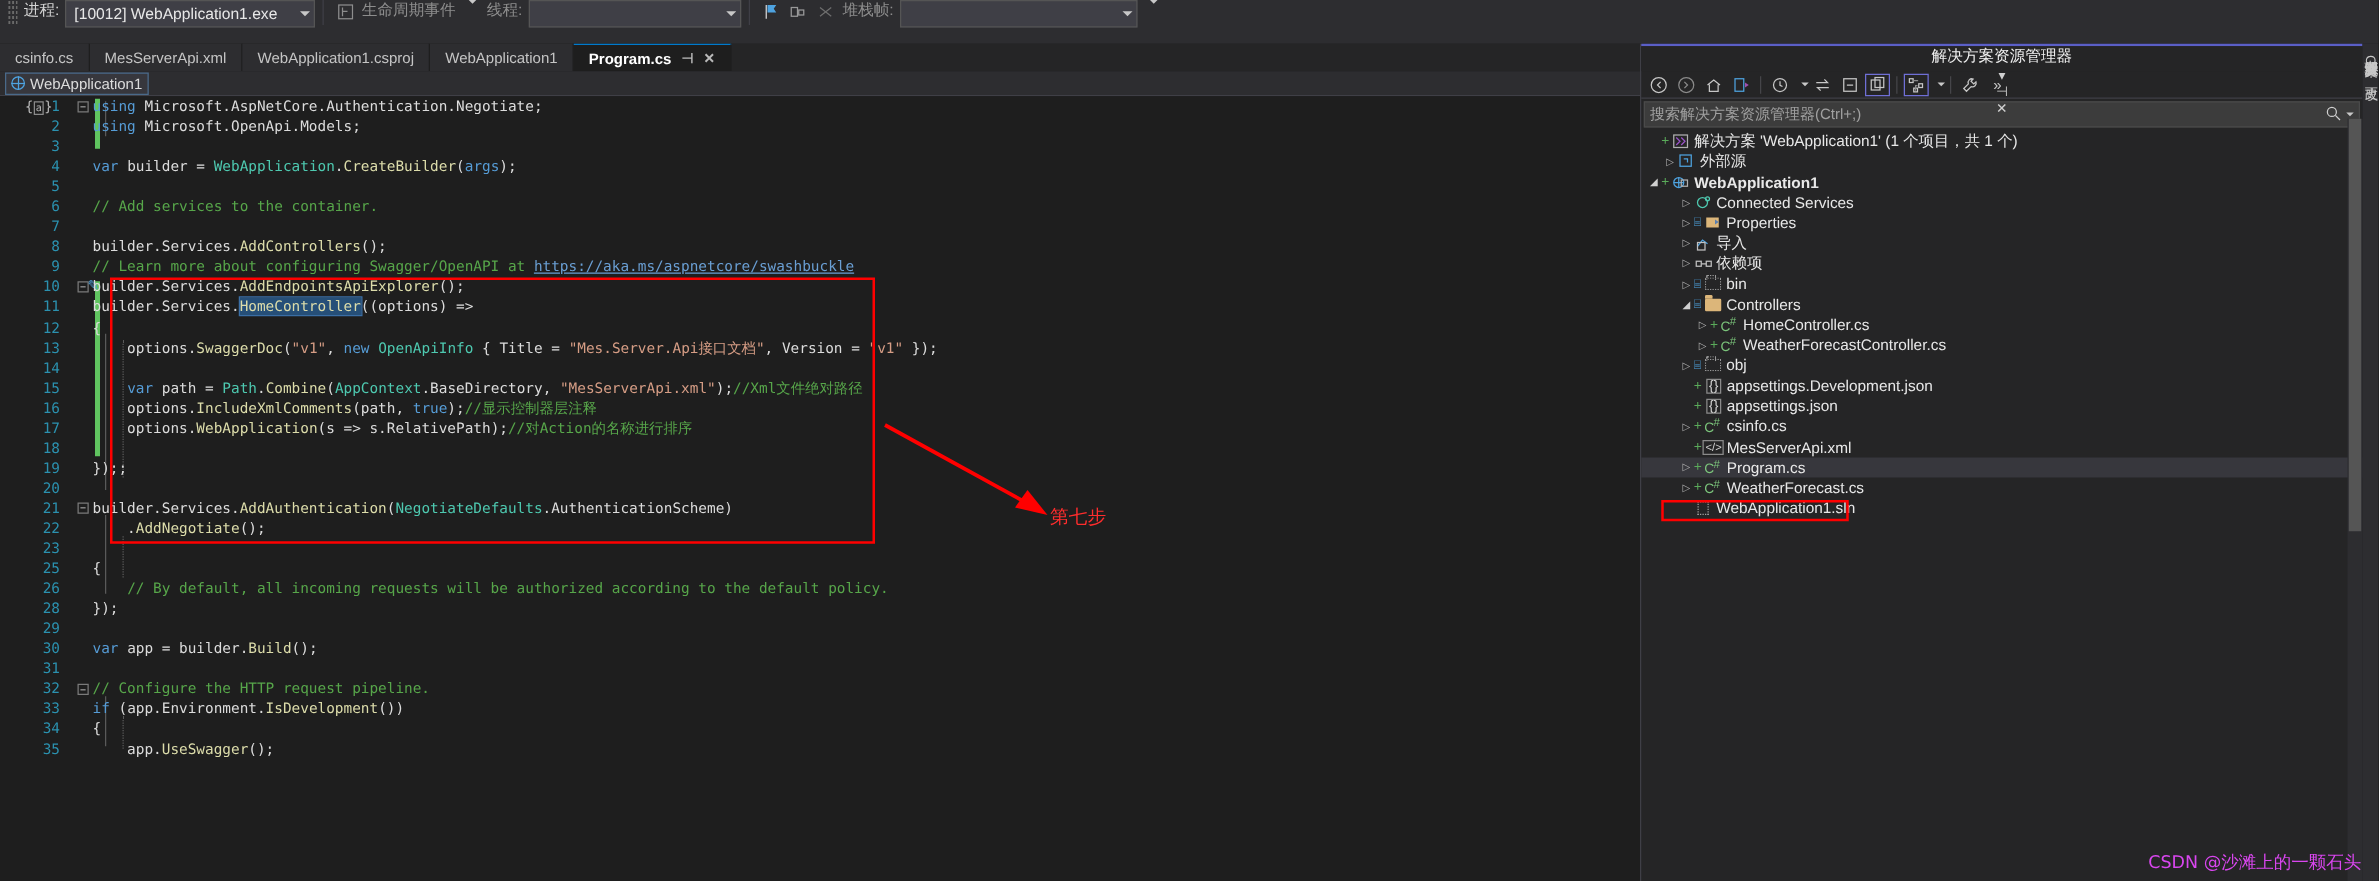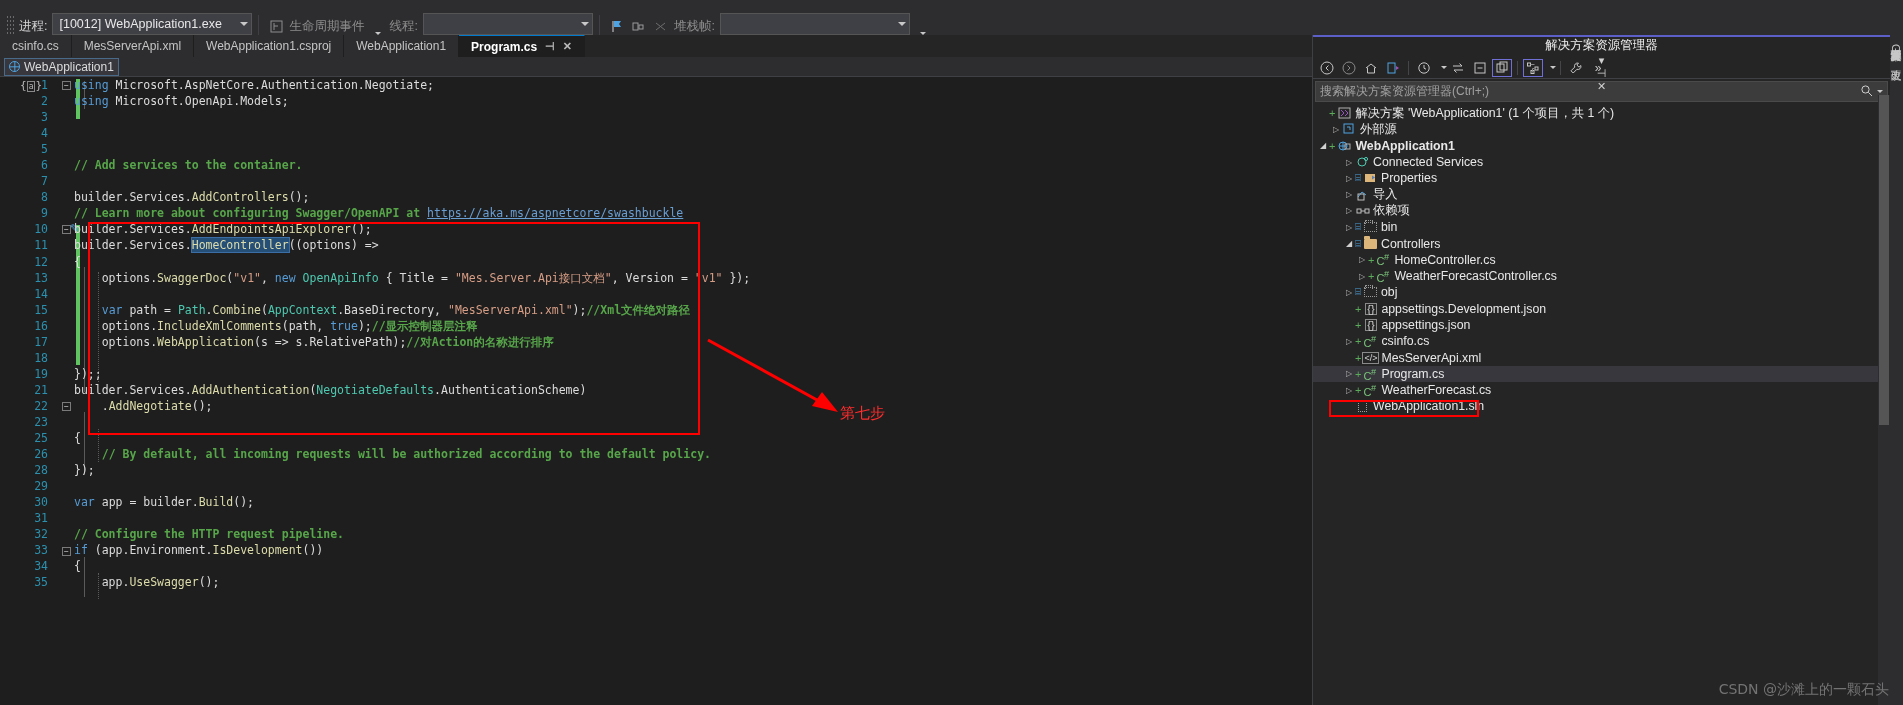--- a/index.html
+++ b/index.html
@@ -14,21 +14,21 @@
     background: #1e1e1e;
     overflow: hidden;
     color: #f1f1f1;
   }
 
   
   .toolbar {
     position: absolute; left: 0; top: 0;
     width: 1903px; height: 35px;
     background: #2d2d30;
-    display: flex; align-items: flex-end;
+    display: flex; align-items: flex-start;
     padding-left: 6px;
     font-size: 12.5px;
   }
   .tb-grip {
     width: 8px; height: 20px;
     background-image: radial-gradient(#6a6a6a 1px, transparent 1px);
     background-size: 3px 4px;
     margin-right: 3px;
   }
   .tb-label { color: #d4d4d4; margin: 0 5px 0 2px; white-space: nowrap; }
@@ -134,21 +134,21 @@
     width: 56px; text-align: right; padding-right: 8px;
     color: #2b91af; flex: 0 0 56px;
     font-family: "DejaVu Sans Mono", "Liberation Mono", monospace;
     font-size: 11.5px;
   }
   .ltext { color: #dcdcdc; padding-left: 18px; }
 
   
   .kw  { color: #569cd6; }   
   .typ { color: #4ec9b0; }   
-  .cmt { color: #57a64a; font-weight: bold; }   
+  .cmt { color: #57a64a; }   
   .str { color: #d69d85; }
   .mth { color: #dcdcaa; }   
   .lnk { color: #6a9fd4; text-decoration: underline; }
   .sel { background: #264f78; outline: 1px solid #3a6ea5; }
 
   
   .collapse {
     position: absolute; left: 62px;
     width: 9px; height: 9px;
     border: 1px solid #7a7a7a; color: #c8c8c8;
@@ -244,21 +244,21 @@
     position: absolute; left: 1890px; top: 35px;
     width: 13px; height: 670px; background: #2d2d30;
     writing-mode: vertical-rl;
     color: #c8c8c8; font-size: 11px;
     padding-top: 6px; text-align: left;
   }
 
   
   .watermark {
     position: absolute; right: 14px; bottom: 6px;
-    color: #737373; font-size: 14px;
+    color: #d946ef; font-size: 14px;
     font-family: "DejaVu Sans", sans-serif;
   }
   .folder {
     width: 13px; height: 10px; background: #dcb67a; border-radius: 1px;
     position: relative;
   }
   .folder:before {
     content: ""; position: absolute; left: 0; top: -3px;
     width: 6px; height: 3px; background: #dcb67a; border-radius: 1px 1px 0 0;
   }
@@ -371,36 +371,37 @@
 
     <div style="position:absolute; left:20px; top:2px; color:#b9b9b9; font-size:11px; font-family:'DejaVu Sans Mono',monospace;">{<span style="font-size:8px;border:1px solid #8a8a8a;padding:0 1px;">a</span>}</div>
 
     <div class="pencil" style="left:70px; top:145px;">✎</div>
 
     <div class="code-area">
 
     <div class="line"><span class="lnum">1</span><span class="ltext"><span class="kw">using</span> Microsoft.AspNetCore.Authentication.Negotiate;</span></div>
         <div class="line"><span class="lnum">2</span><span class="ltext"><span class="kw">using</span> Microsoft.OpenApi.Models;</span></div>
         <div class="line"><span class="lnum">3</span><span class="ltext"></span></div>
-        <div class="line"><span class="lnum">4</span></div>
+        <div class="line"><span class="lnum">4</span><span class="ltext"><span class="kw">var</span> builder = <span class="typ">WebApplication</span>.<span class="mth">CreateBuilder</span>(<span class="kw">args</span>);</span></div>
         <div class="line"><span class="lnum">5</span><span class="ltext"></span></div>
         <div class="line"><span class="lnum">6</span><span class="ltext"><span class="cmt">// Add services to the container.</span></span></div>
         <div class="line"><span class="lnum">7</span><span class="ltext"></span></div>
         <div class="line"><span class="lnum">8</span><span class="ltext">builder.Services.<span class="mth">AddControllers</span>();</span></div>
         <div class="line"><span class="lnum">9</span><span class="ltext"><span class="cmt">// Learn more about configuring Swagger/OpenAPI at </span><span class="lnk">https://aka.ms/aspnetcore/swashbuckle</span></span></div>
         <div class="line"><span class="lnum">10</span><span class="ltext">builder.Services.<span class="mth">AddEndpointsApiExplorer</span>();</span></div>
         <div class="line"><span class="lnum">11</span><span class="ltext">builder.Services.<span class="mth sel">HomeController</span>((options) =&gt;</span></div>
         <div class="line"><span class="lnum">12</span><span class="ltext">{</span></div>
         <div class="line"><span class="lnum">13</span><span class="ltext">    options.<span class="mth">SwaggerDoc</span>(<span class="str">"v1"</span>, <span class="kw">new</span> <span class="typ">OpenApiInfo</span> { Title = <span class="str">"Mes.Server.Api接口文档"</span>, Version = <span class="str">"v1"</span> });</span></div>
         <div class="line"><span class="lnum">14</span><span class="ltext"></span></div>
         <div class="line"><span class="lnum">15</span><span class="ltext">    <span class="kw">var</span> path = <span class="typ">Path</span>.<span class="mth">Combine</span>(<span class="typ">AppContext</span>.BaseDirectory, <span class="str">"MesServerApi.xml"</span>);<span class="cmt">//Xml文件绝对路径</span></span></div>
         <div class="line"><span class="lnum">16</span><span class="ltext">    options.<span class="mth">IncludeXmlComments</span>(path, <span class="kw">true</span>);<span class="cmt">//显示控制器层注释</span></span></div>
         <div class="line"><span class="lnum">17</span><span class="ltext">    options.<span class="mth">WebApplication</span>(s =&gt; s.RelativePath);<span class="cmt">//对Action的名称进行排序</span></span></div>
         <div class="line"><span class="lnum">18</span><span class="ltext"></span></div>
         <div class="line"><span class="lnum">19</span><span class="ltext">});;</span></div>
+        <div class="line"><span class="lnum">20</span><span class="ltext"></span></div>
         <div class="line"><span class="lnum">21</span><span class="ltext">builder.Services.<span class="mth">AddAuthentication</span>(<span class="typ">NegotiateDefaults</span>.AuthenticationScheme)</span></div>
         <div class="line"><span class="lnum">22</span><span class="ltext">    .<span class="mth">AddNegotiate</span>();</span></div>
         <div class="line"><span class="lnum">23</span><span class="ltext"></span></div>
         <div class="line"><span class="lnum">25</span><span class="ltext">{</span></div>
         <div class="line"><span class="lnum">26</span><span class="ltext">    <span class="cmt">// By default, all incoming requests will be authorized according to the default policy.</span></span></div>
         <div class="line"><span class="lnum">28</span><span class="ltext">});</span></div>
         <div class="line"><span class="lnum">29</span><span class="ltext"></span></div>
         <div class="line"><span class="lnum">30</span><span class="ltext"><span class="kw">var</span> app = builder.<span class="mth">Build</span>();</span></div>
         <div class="line"><span class="lnum">31</span><span class="ltext"></span></div>
         <div class="line"><span class="lnum">32</span><span class="ltext"><span class="cmt">// Configure the HTTP request pipeline.</span></span></div>

